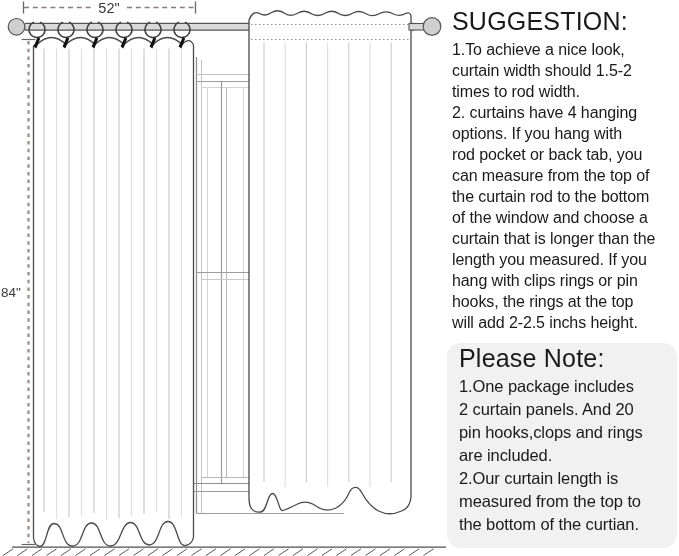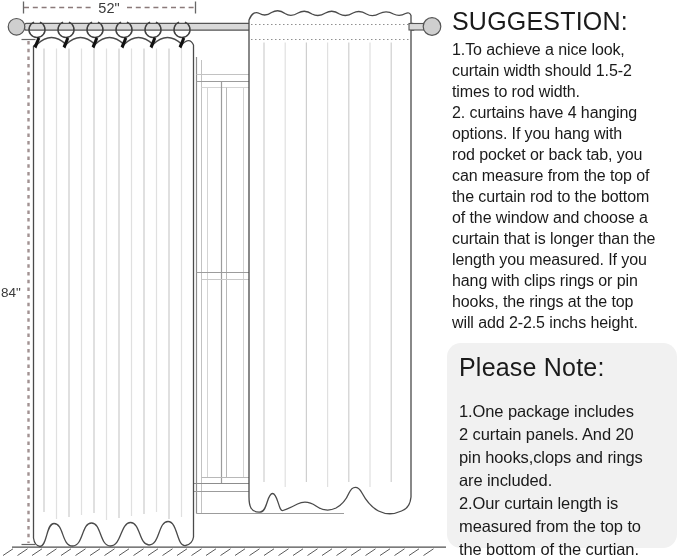--- a/index.html
+++ b/index.html
@@ -10,23 +10,23 @@
   .diagram{position:absolute;left:0;top:0;}
   .diagram text{font-family:"Liberation Sans",sans-serif;fill:#3a3a3a;}
   .text-col{position:absolute;left:452px;top:6px;width:230px;}
   .sec-title{font-size:25px;line-height:30px;letter-spacing:0.2px;color:#1a1a1a;}
   .body-text{
     font-size:16px;line-height:21px;letter-spacing:-0.1px;
     white-space:pre-line;color:#1a1a1a;margin-top:3px;
   }
   .note-box{
     position:absolute;left:447px;top:343px;width:230px;height:205px;
-    background:#f1f1f1;border-radius:14px;padding:9px 12px;box-sizing:border-box;
+    background:#f1f1f1;border-radius:14px;padding:0 12px;box-sizing:border-box;
   }
-  .note-box .body-text{font-size:16.5px;line-height:23px;margin-top:18px;}
+  .note-box .body-text{font-size:16.5px;line-height:23px;margin-top:2px;}
 </style>
 </head>
 <body>
 
 <div class="page">
 
   <svg class="diagram" width="450" height="556" viewBox="0 0 450 556">
 
     <g>
       <line x1="196.5" y1="57" x2="196.5" y2="513.5" stroke="#8d8d8d" stroke-width="1.2"></line>

